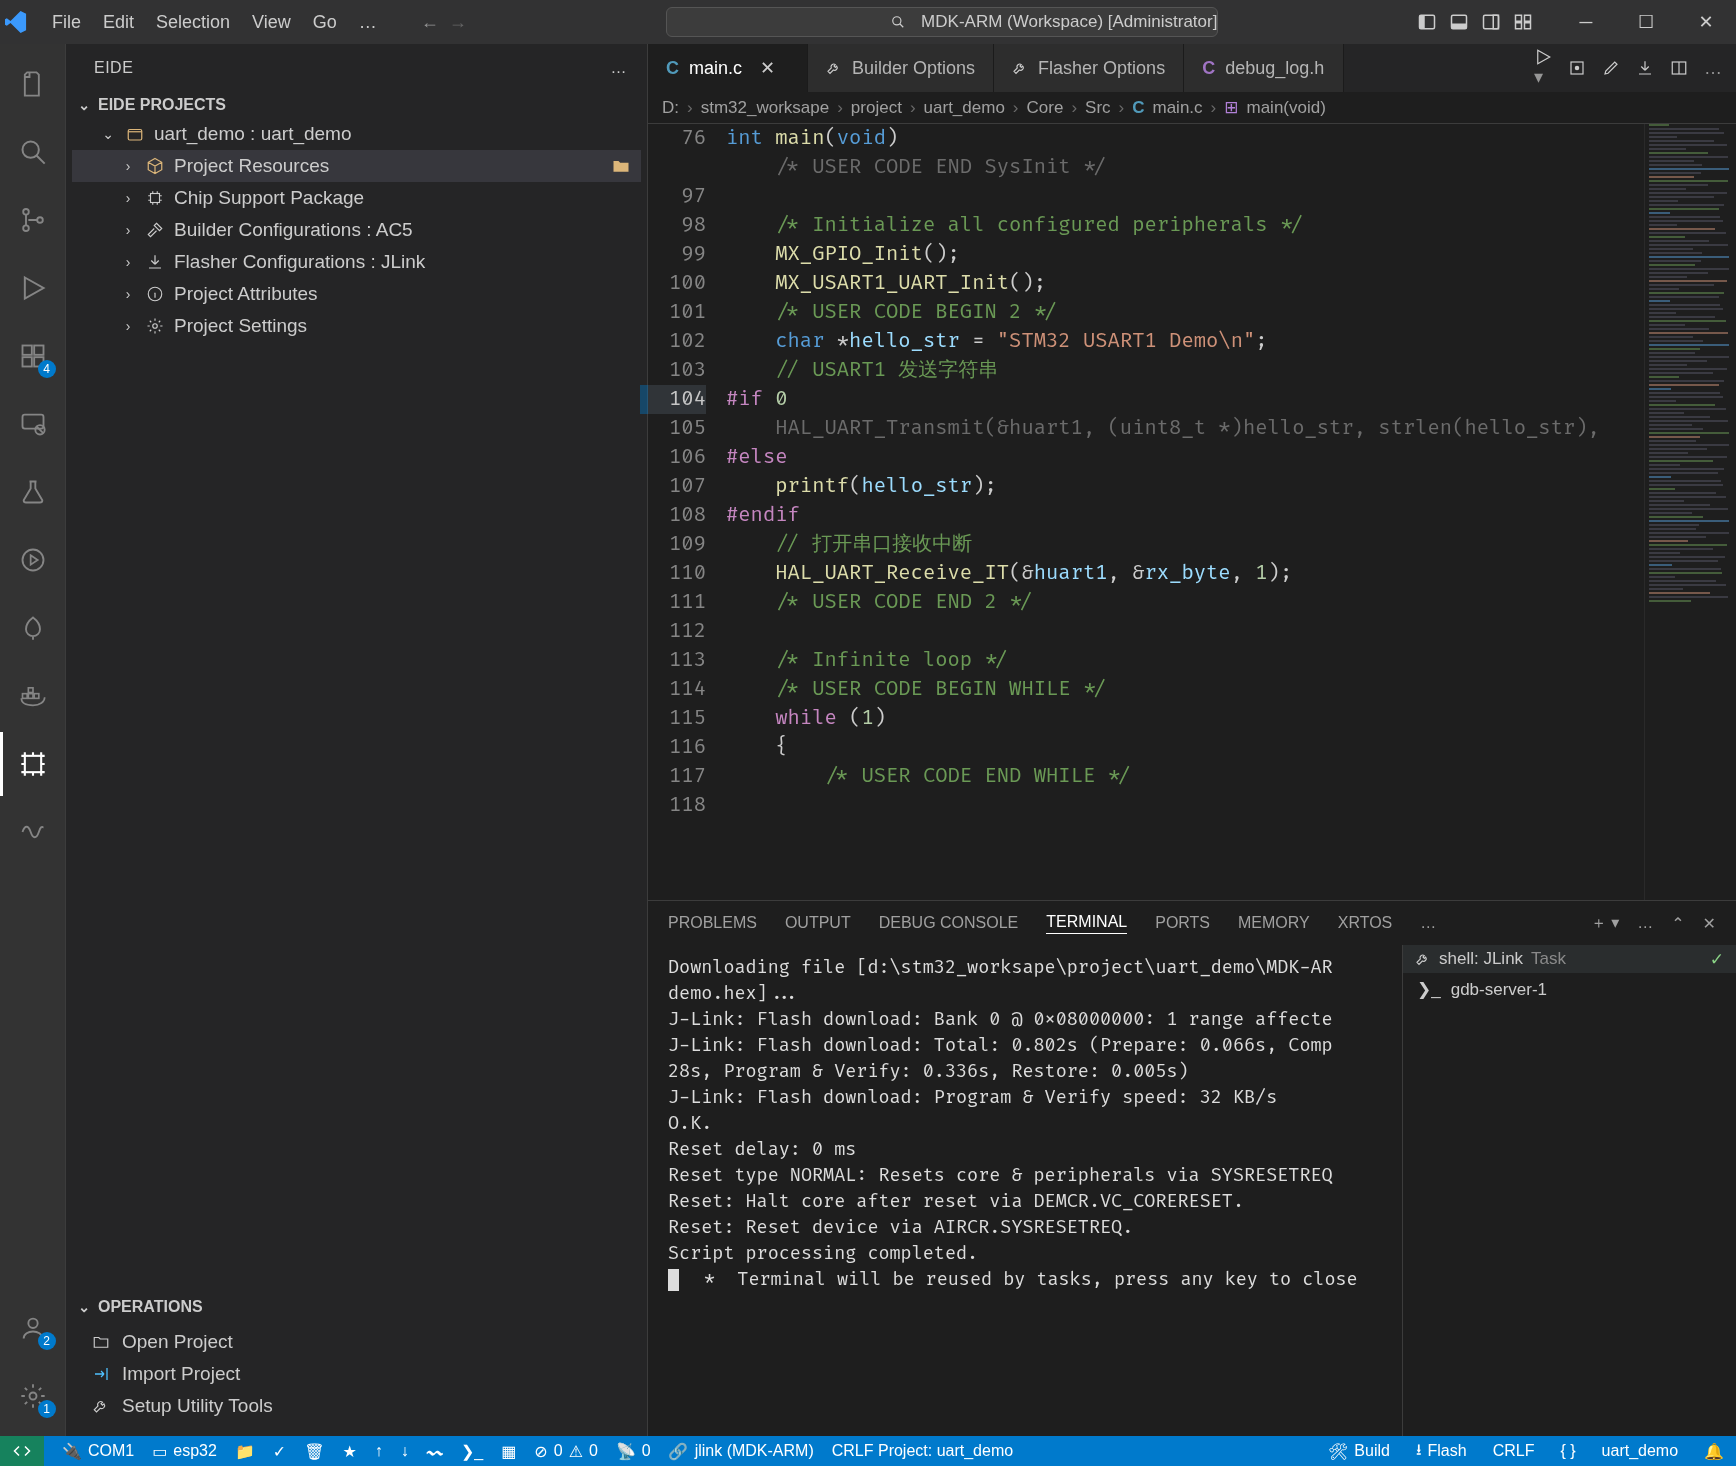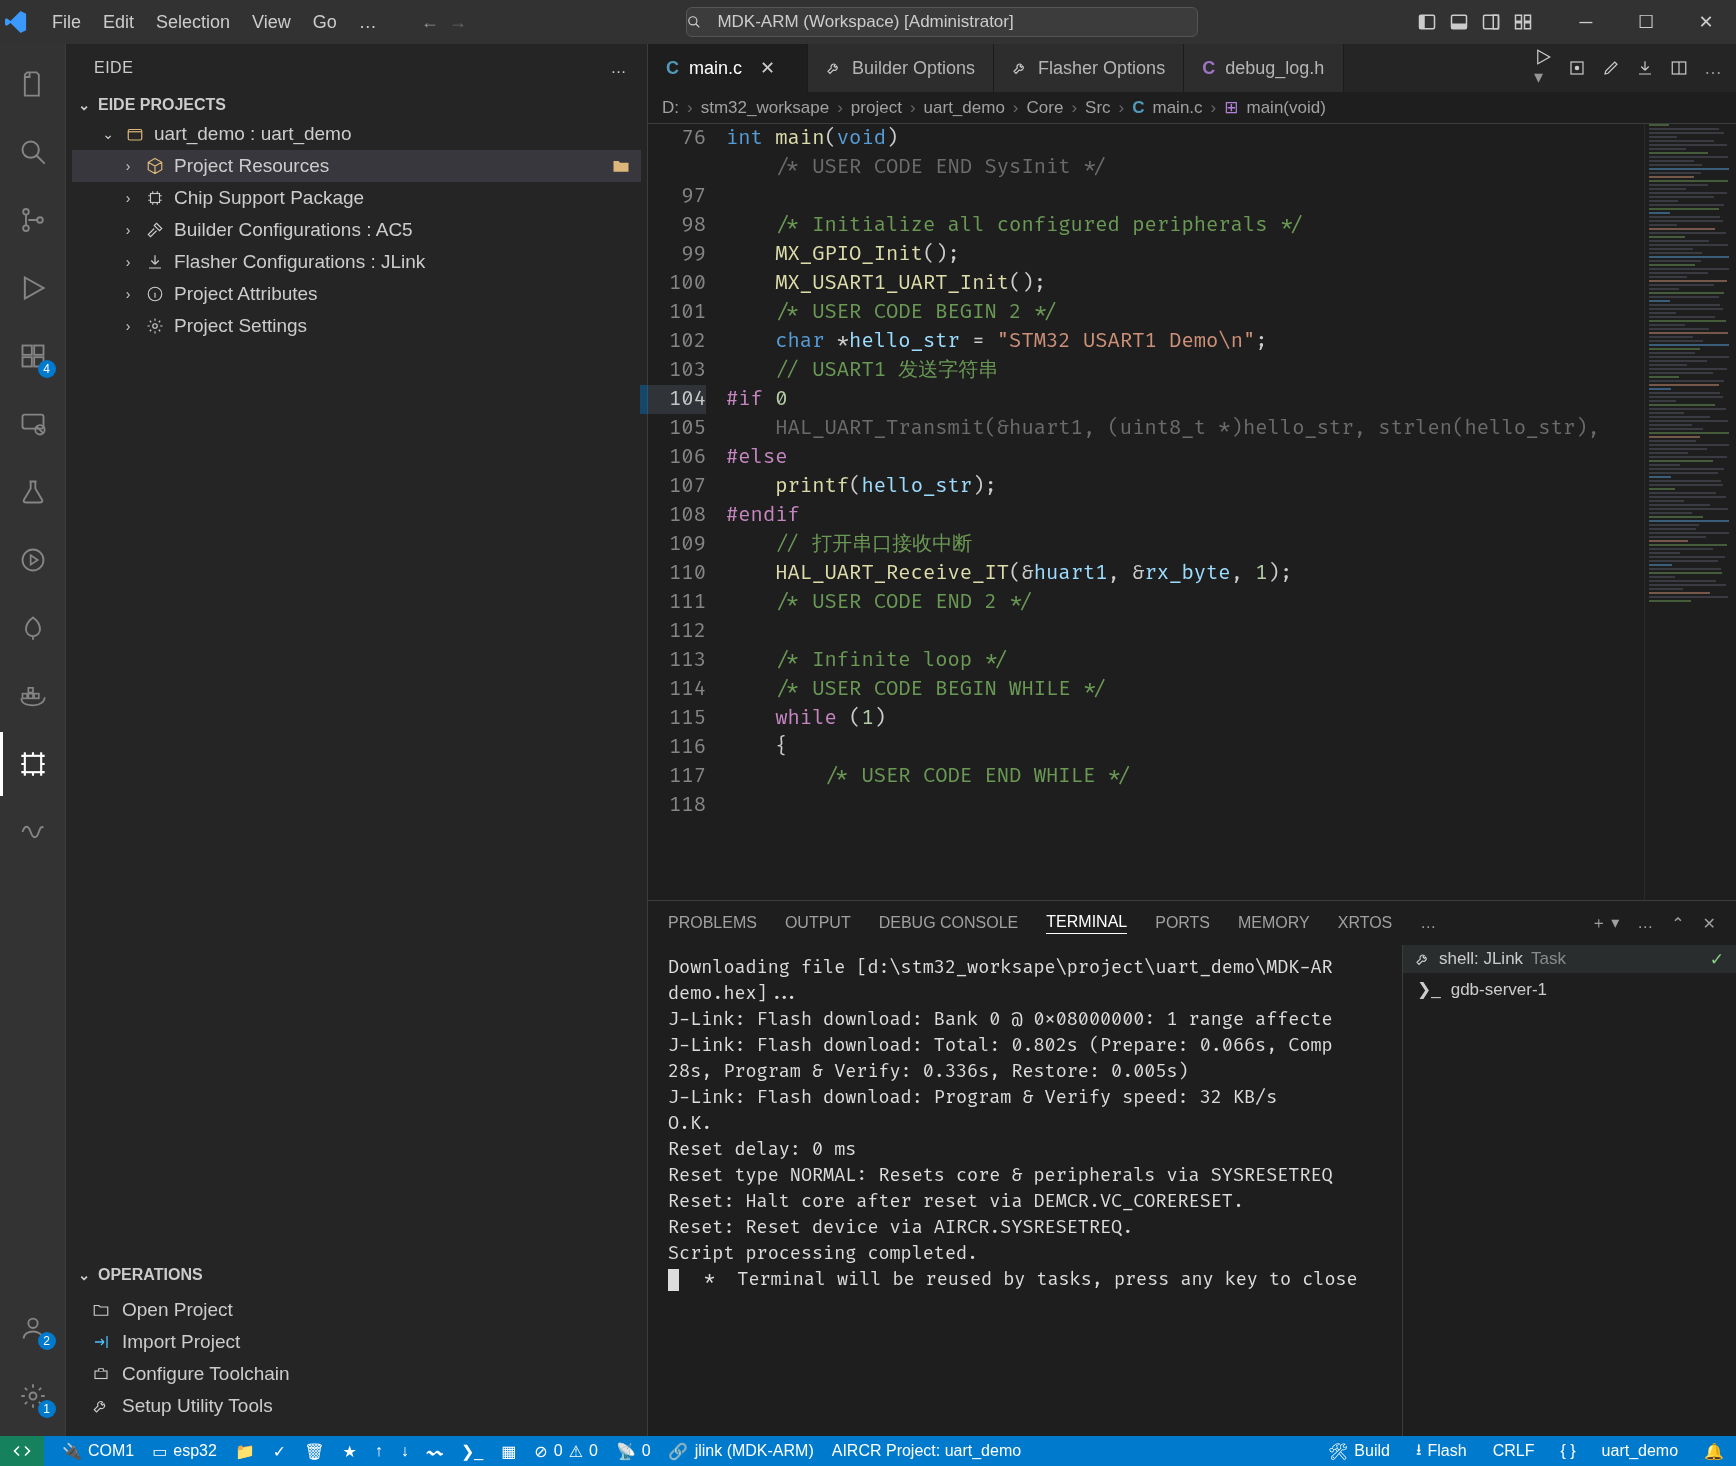--- a/index.html
+++ b/index.html
@@ -53,23 +53,23 @@
     color: var(--fg);
   }
   .titlebar .logo { width: 28px; height: 28px; display:flex; align-items:center; justify-content:center; }
   .titlebar .menu { display: flex; gap: 2px; margin-left: 8px; }
   .titlebar .menu span { padding: 4px 10px; }
   .titlebar .nav { display:flex; gap: 10px; margin-left: 30px; align-items:center; color: var(--fg-dim);}
   .titlebar .searchwrap {
     flex: 1; display:flex; justify-content:center;
   }
   .titlebar .search {
-    width: 512px; height: 30px;
+    width: 552px; height: 30px;
     background: #3c3c3c; border: 1px solid #555; border-radius: 6px;
-    display:flex; align-items:center; justify-content:flex-start; gap:16px;
+    display:flex; align-items:center; justify-content:flex-end; gap:16px;
     color: var(--fg); font-size: 17px;
   }
   .titlebar .layout-icons { display:flex; gap:14px; align-items:center; margin-right: 20px; color: var(--fg-dim);}
   .titlebar .win-controls { display:flex; }
   .titlebar .win-controls div { width: 60px; height:44px; display:flex; align-items:center; justify-content:center; color:#ccc;}
 
   
   .main { flex:1; display:flex; min-height: 0; }
 
   
@@ -535,29 +535,20 @@
             </span>
           <span>Open Project</span>
         </div>
         <div class="op-row">
           <span class="row-icon">
               <svg width="18" height="18" viewBox="0 0 24 24">
                 <path d="M4 12h12m0 0l-4-4m4 4l-4 4M20 4v16" fill="none" stroke="#4fc1ff" stroke-width="1.7"></path>
               </svg>
             </span>
           <span>Import Project</span>
-        </div>
-        <div class="op-row">
-          <span class="row-icon">
-              <svg width="18" height="18" viewBox="0 0 24 24">
-                <rect x="4" y="8" width="16" height="10" fill="none" stroke="#ccc" stroke-width="1.5"></rect>
-                <path d="M9 8V5h6v3" stroke="#ccc" stroke-width="1.5"></path>
-              </svg>
-            </span>
-          <span>Configure Toolchain</span>
         </div>
         <div class="op-row">
           <span class="row-icon">
               <svg width="18" height="18" viewBox="0 0 24 24">
                 <path d="M14 7a4 4 0 00-6 5l-5 5 3 3 5-5a4 4 0 005-6l-2 2-2-2 2-2z" fill="none" stroke="#ccc" stroke-width="1.5"></path>
               </svg>
             </span>
           <span>Setup Utility Tools</span>
         </div>
       </div>
@@ -863,21 +854,21 @@
         <span>0</span>
       </div>
     <div class="grp">
         <span>📡</span>
         <span>0</span>
       </div>
     <div class="grp">
         <span>🔗</span>
         <span>jlink (MDK-ARM)</span>
       </div>
-    <div class="grp">AIRCR Project: uart_demo</div>
+    <div class="grp">CRLF Project: uart_demo</div>
 
     <div class="right">
       <div class="grp">
           <span>🛠</span>
           <span>Build</span>
         </div>
       <div class="grp">
           <span>⭳</span>
           <span>Flash</span>
         </div>

